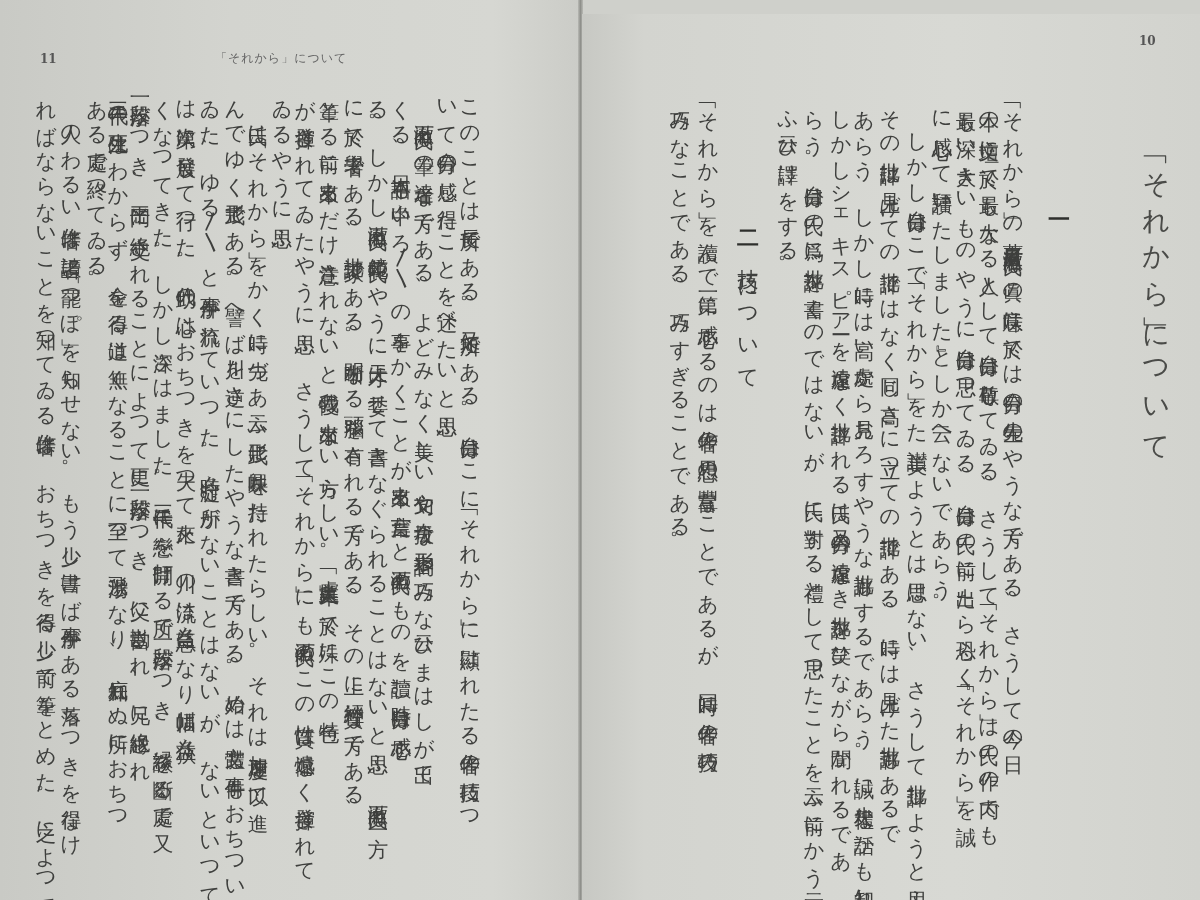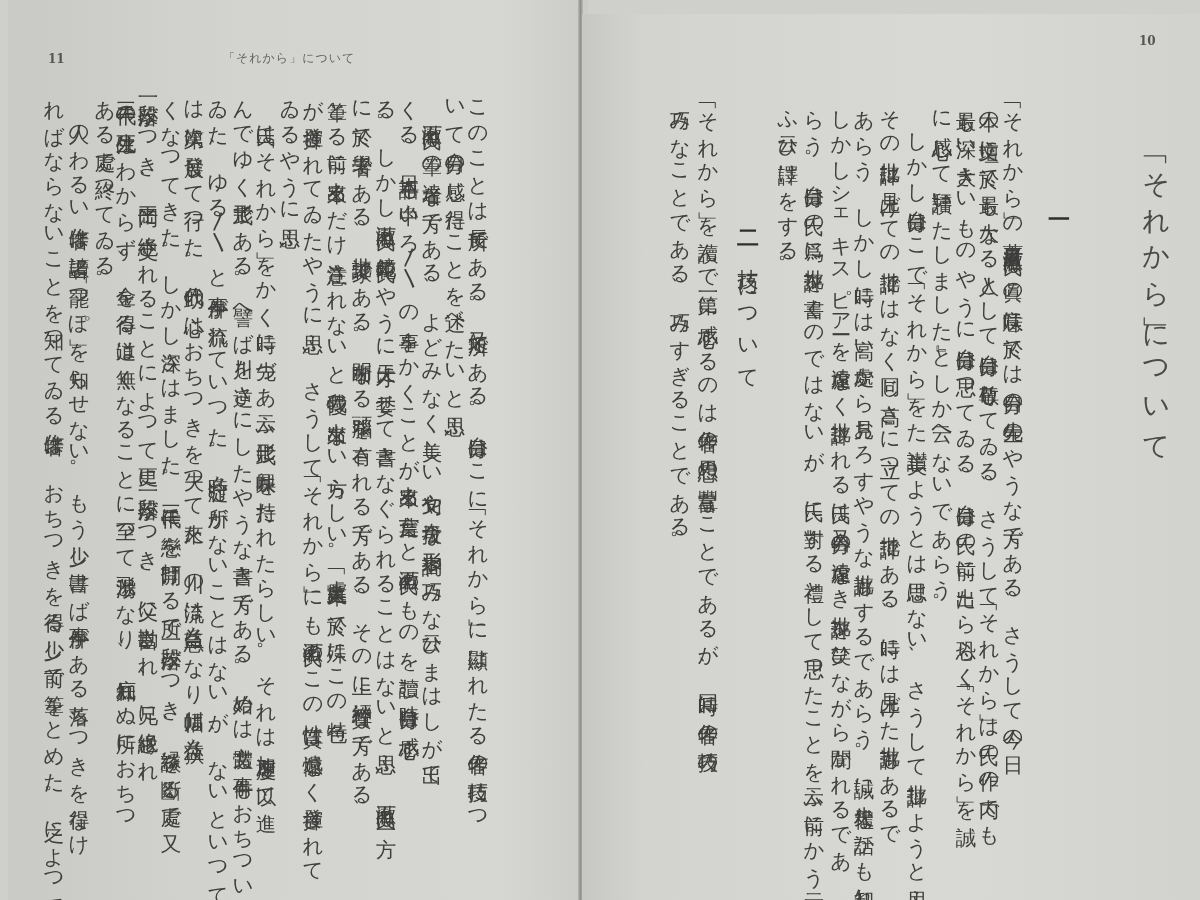--- a/index.html
+++ b/index.html
@@ -5,21 +5,21 @@
   html, body { margin:0; padding:0; }
   body {
     width:1200px; height:900px; overflow:hidden; position:relative;
     background:#cfd0cb;
     font-family: "DejaVu Serif", "Liberation Serif", serif;
   }
   .page {
     position:absolute; top:0; height:900px;
   }
   .page-left {
-    left:8px; width:580px;
+    left:0; width:580px;
     background: linear-gradient(90deg, #c9cac5 0%, #d3d4cf 40%, #d6d7d2 85%, #cbccc7 100%);
   }
   .page-right {
     left:582px; width:618px;
     background: linear-gradient(90deg, #c7c8c3 0%, #d3d4cf 10%, #d8d9d4 60%, #d2d3ce 100%);
     margin-top: 14px;
   }
   .spine {
     position:absolute; left:578px; top:0; width:5px; height:900px;
     background: linear-gradient(90deg, #b8b9b4, #8f908b 50%, #b9bab5);

